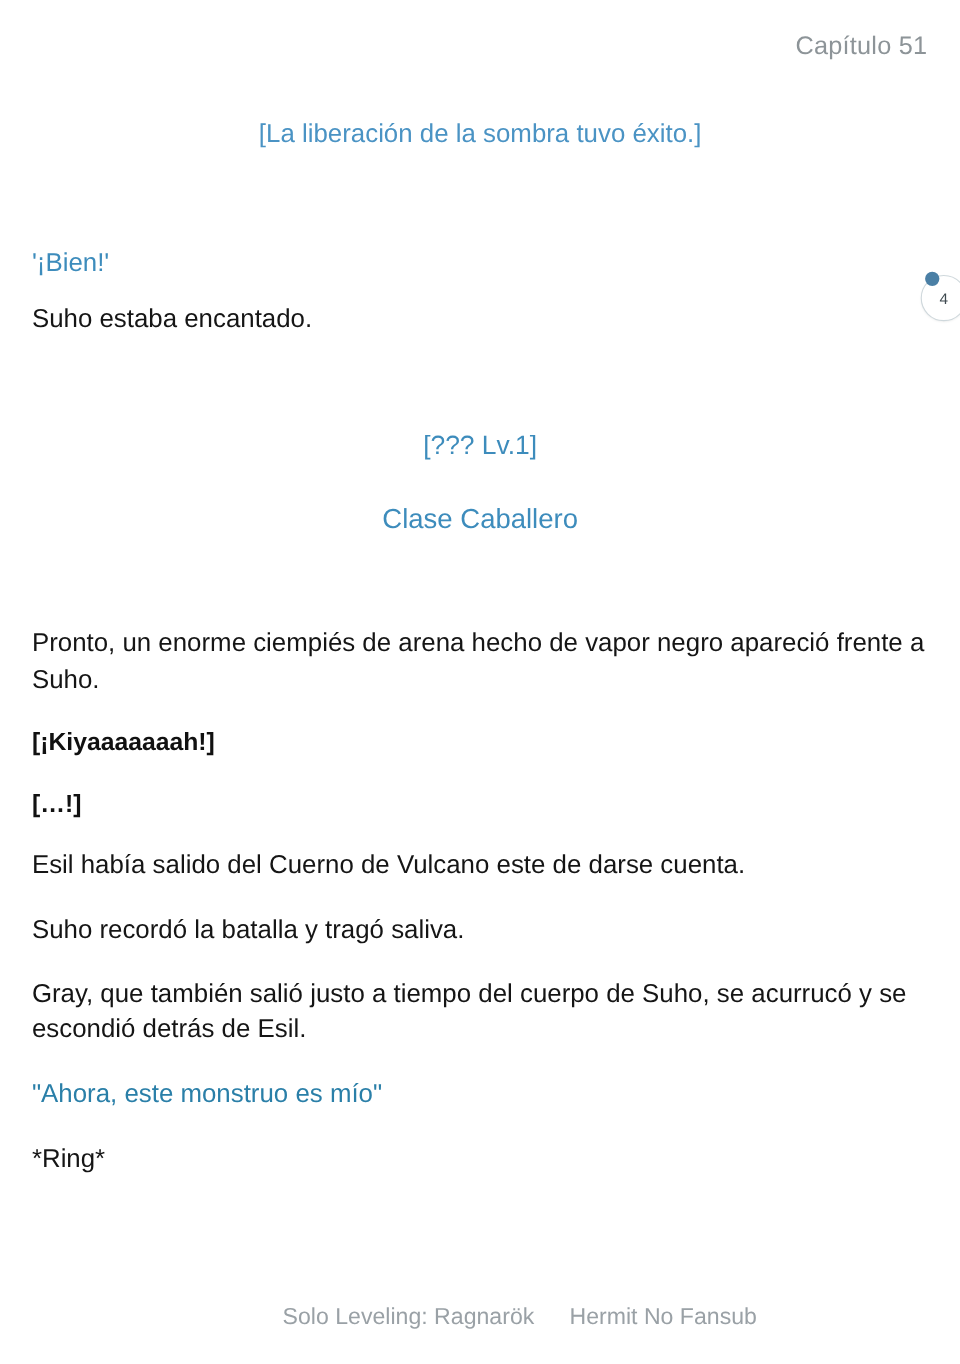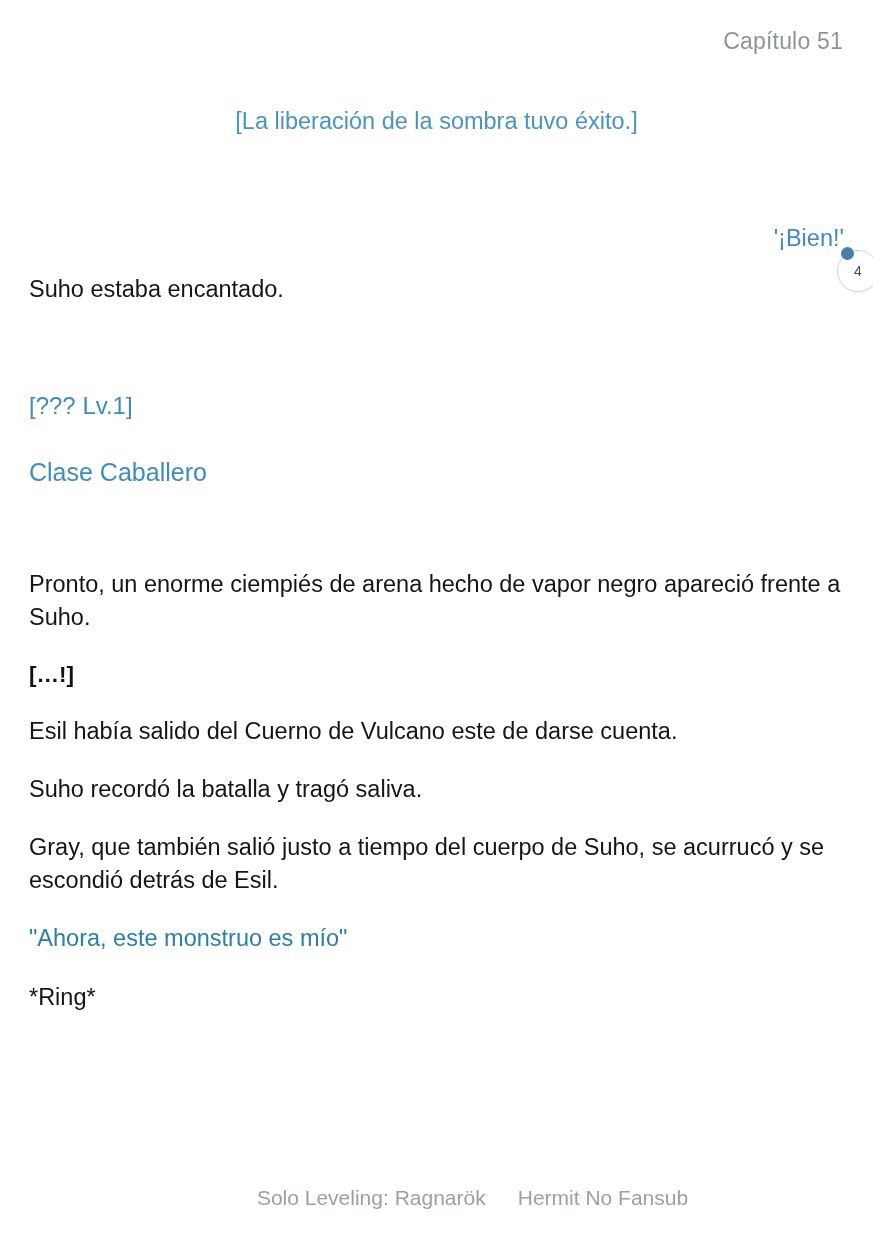--- a/index.html
+++ b/index.html
@@ -49,36 +49,36 @@
     text-align: center;
     font-size: 23.5px;
     margin: 0 0 26px 0;
     line-height: 1.4;
   }
   .quote-blue {
     color: #3d8cbc;
     font-size: 23.5px;
     margin: 0 0 18px 0;
     line-height: 1.4;
-    text-align: right;
   }
   .quote-teal {
     color: #2a7fa8;
     font-size: 23.5px;
     margin: 0 0 26px 0;
     line-height: 1.4;
   }
   .bold-line {
     font-weight: bold;
     font-size: 22.5px;
     margin: 0 0 24px 0;
     line-height: 1.4;
     color: #111111;
   }
   .stat-block {
+    text-align: center;
     color: #3d8cbc;
     font-size: 24px;
     line-height: 1.45;
   }
   .stat-block .lv { margin: 0 0 30px 0; }
   .stat-block .cls { margin: 0; font-size: 25px; }
   .spacer-lg { height: 58px; }
   .spacer-sm { height: 20px; }
   
   .comment-badge {
@@ -147,20 +147,21 @@
     <div class="stat-block">
       <div class="lv">[??? Lv.1]</div>
       <div class="cls">Clase Caballero</div>
     </div>
 
     <div class="spacer-lg"></div>
     <div class="spacer-sm"></div>
 
     <div class="para">Pronto, un enorme ciempiés de arena hecho de vapor negro apareció frente a Suho.</div>
 
+    <div class="bold-line">[¡Kiyaaaaaaah!]</div>
 
     <div class="bold-line">[…!]</div>
 
     <div class="para">Esil había salido del Cuerno de Vulcano este de darse cuenta.</div>
 
 
     <div class="para">Suho recordó la batalla y tragó saliva.</div>
 
     <div class="para">Gray, que también salió justo a tiempo del cuerpo de Suho, se acurrucó y se escondió detrás de Esil.</div>
 

